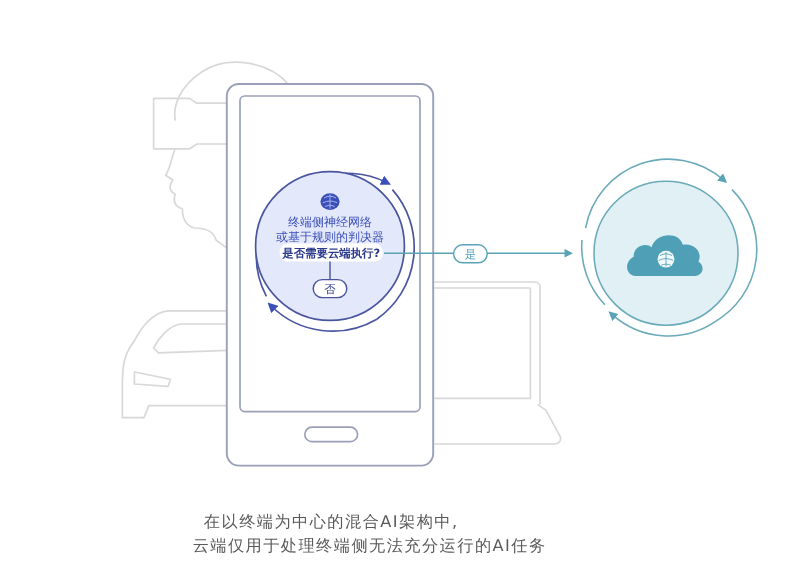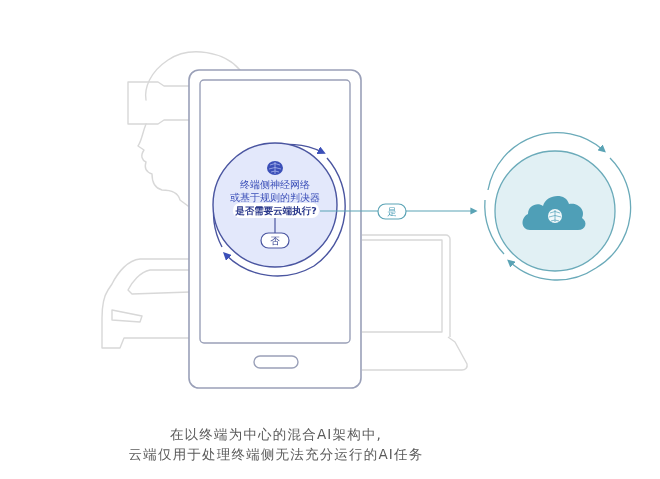--- a/index.html
+++ b/index.html
@@ -1,20 +1,20 @@
 <!DOCTYPE html>
 <html><head>
   <meta charset="utf-8">
   <style>
     html, body { margin: 0; padding: 0; background: #ffffff; }
     body { width: 660px; height: 479px; position: relative; overflow: hidden; font-family: "DejaVu Sans", sans-serif; }
     svg.diagram { position: absolute; left: 0; top: 0; }
     .caption { position: absolute; left: 0; width: 552px; text-align: center; color: #5a5a5a; font-size: 13.5px; letter-spacing: 1.2px; }
     .caption.l1 { top: 426px; }
-    .caption.l2 { top: 446px; }
+    .caption.l2 { top: 446px; margin-left: 32px; }
     .ttxt { font-family: "DejaVu Sans", sans-serif; }
   </style>
 </head>
 <body>
 
 <svg class="diagram" width="660" height="479" viewBox="0 0 660 479" xmlns="http://www.w3.org/2000/svg">
   <defs>
     <marker id="arrowBlue" viewBox="0 0 10 10" refX="5" refY="5" markerWidth="6" markerHeight="6" orient="auto-start-reverse">
       <path d="M0,0 L10,5 L0,10 z" fill="#3b4fb8"></path>
     </marker>

